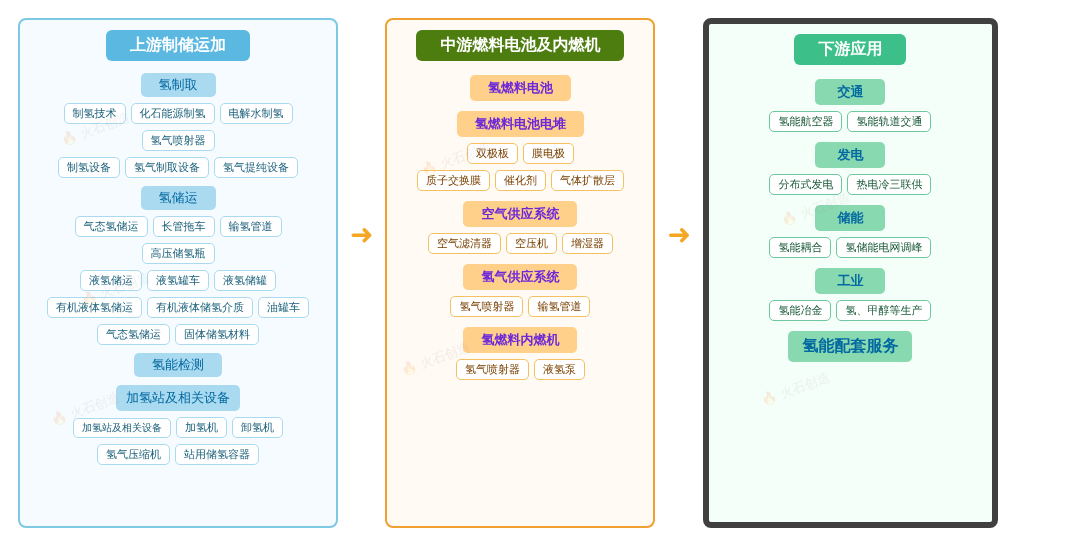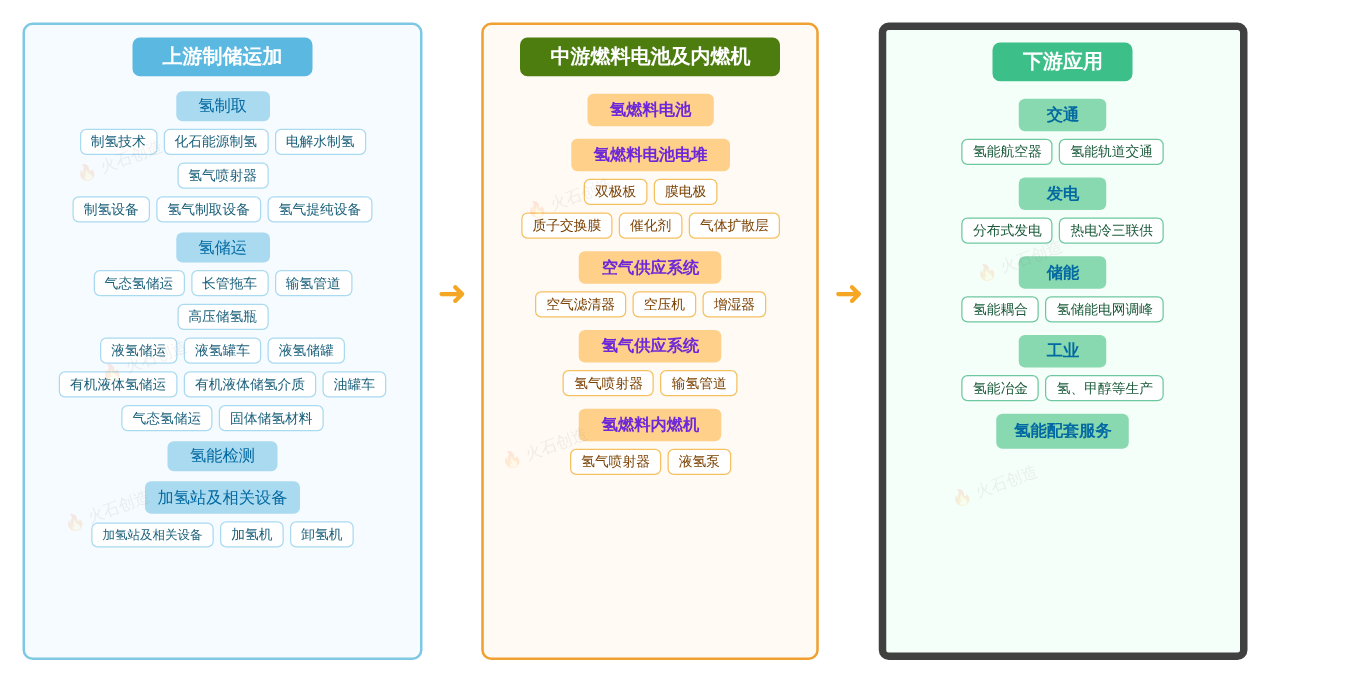--- a/index.html
+++ b/index.html
@@ -221,20 +221,24 @@
     </div>
 
     <div class="section-label">氢能检测</div>
 
     <div class="section-label" style="background:#aadaf0; padding: 4px 10px;">加氢站及相关设备</div>
     <div class="row">
       <div class="item-box" style="font-size:10px;">加氢站及相关设备</div>
       <div class="item-box">加氢机</div>
       <div class="item-box">卸氢机</div>
     </div>
+    <div class="row">
+      <div class="item-box">氢气压缩机</div>
+      <div class="item-box">站用储氢容器</div>
+    </div>
   </div>
 
   <div class="arrow-container">
     <span style="font-size:28px; color:#f5a623;">➜</span>
   </div>
 
   <div class="panel panel-mid">
     <div class="panel-header header-orange">中游燃料电池及内燃机</div>
 
     <div class="section-label-orange">氢燃料电池</div>
@@ -294,21 +298,21 @@
       <div class="item-box-green">氢能耦合</div>
       <div class="item-box-green">氢储能电网调峰</div>
     </div>
 
     <div class="section-label-green">工业</div>
     <div class="row">
       <div class="item-box-green">氢能冶金</div>
       <div class="item-box-green">氢、甲醇等生产</div>
     </div>
 
-    <div class="section-label-green" style="padding: 5px 14px; font-size:13px;">氢能配套服务</div>
+    <div class="section-label-green" style="padding: 5px 14px; font-size:16px;">氢能配套服务</div>
   </div>
 
 </div>
 
 <div class="watermark watermark-1">🔥 火石创造</div>
 <div class="watermark watermark-2">🔥 火石创造</div>
 <div class="watermark watermark-3">🔥 火石创造</div>
 <div class="watermark watermark-4">🔥 火石创造</div>
 <div class="watermark watermark-5">🔥 火石创造</div>
 <div class="watermark watermark-6">🔥 火石创造</div>

